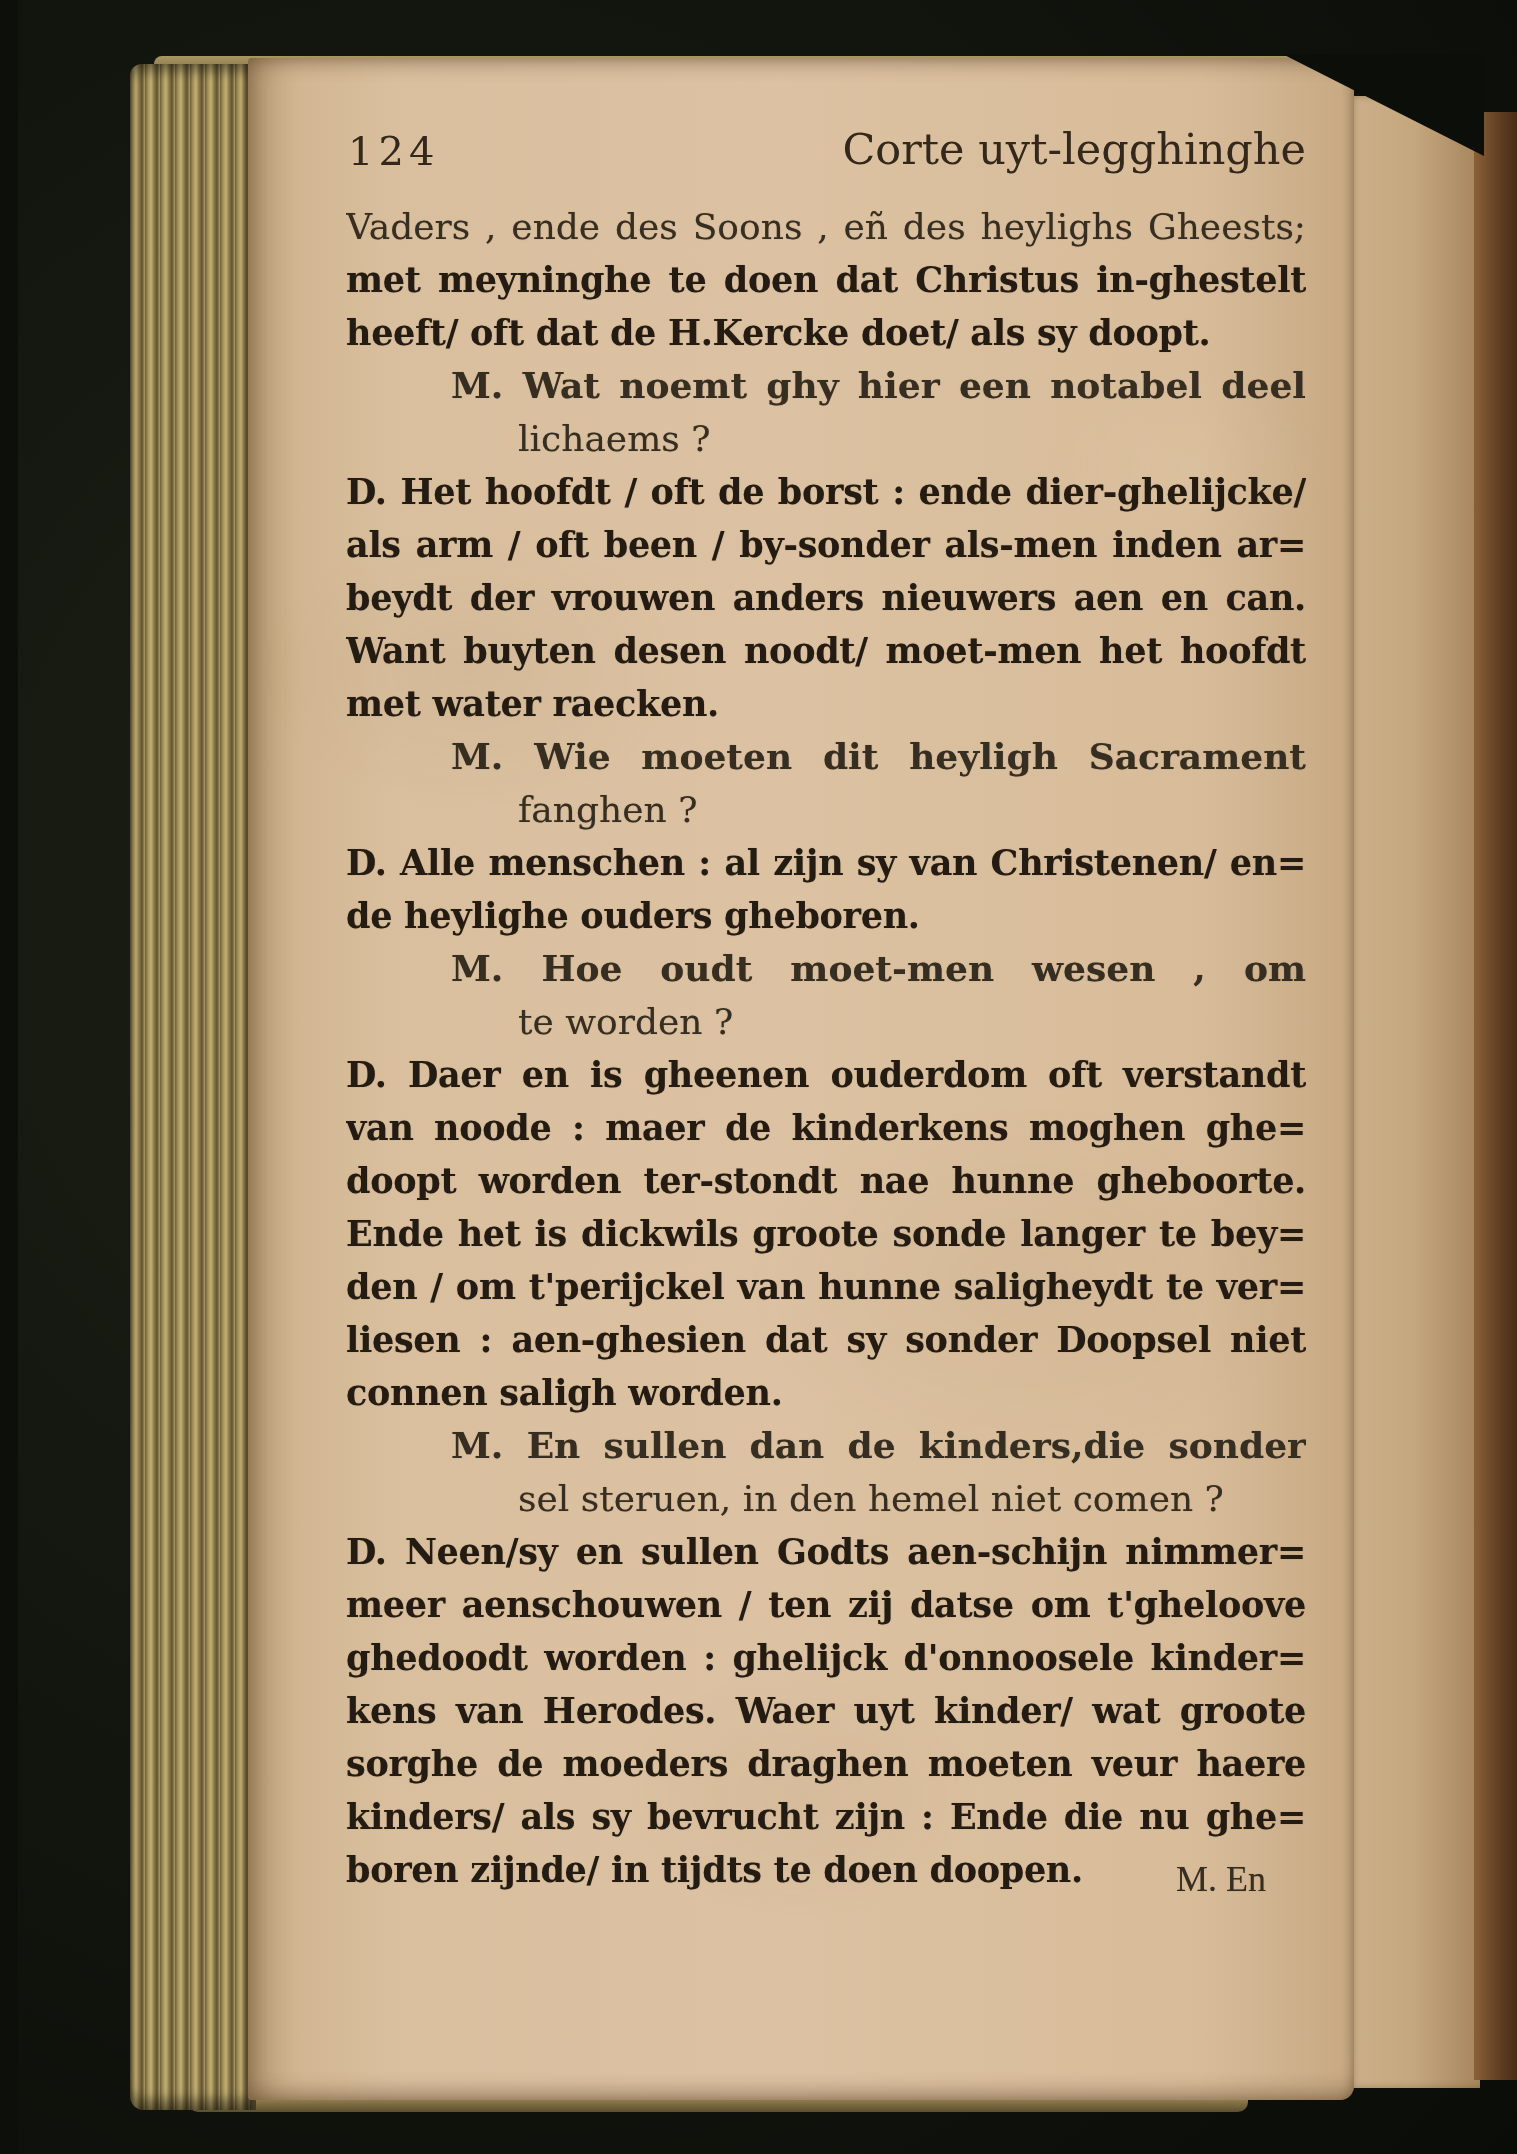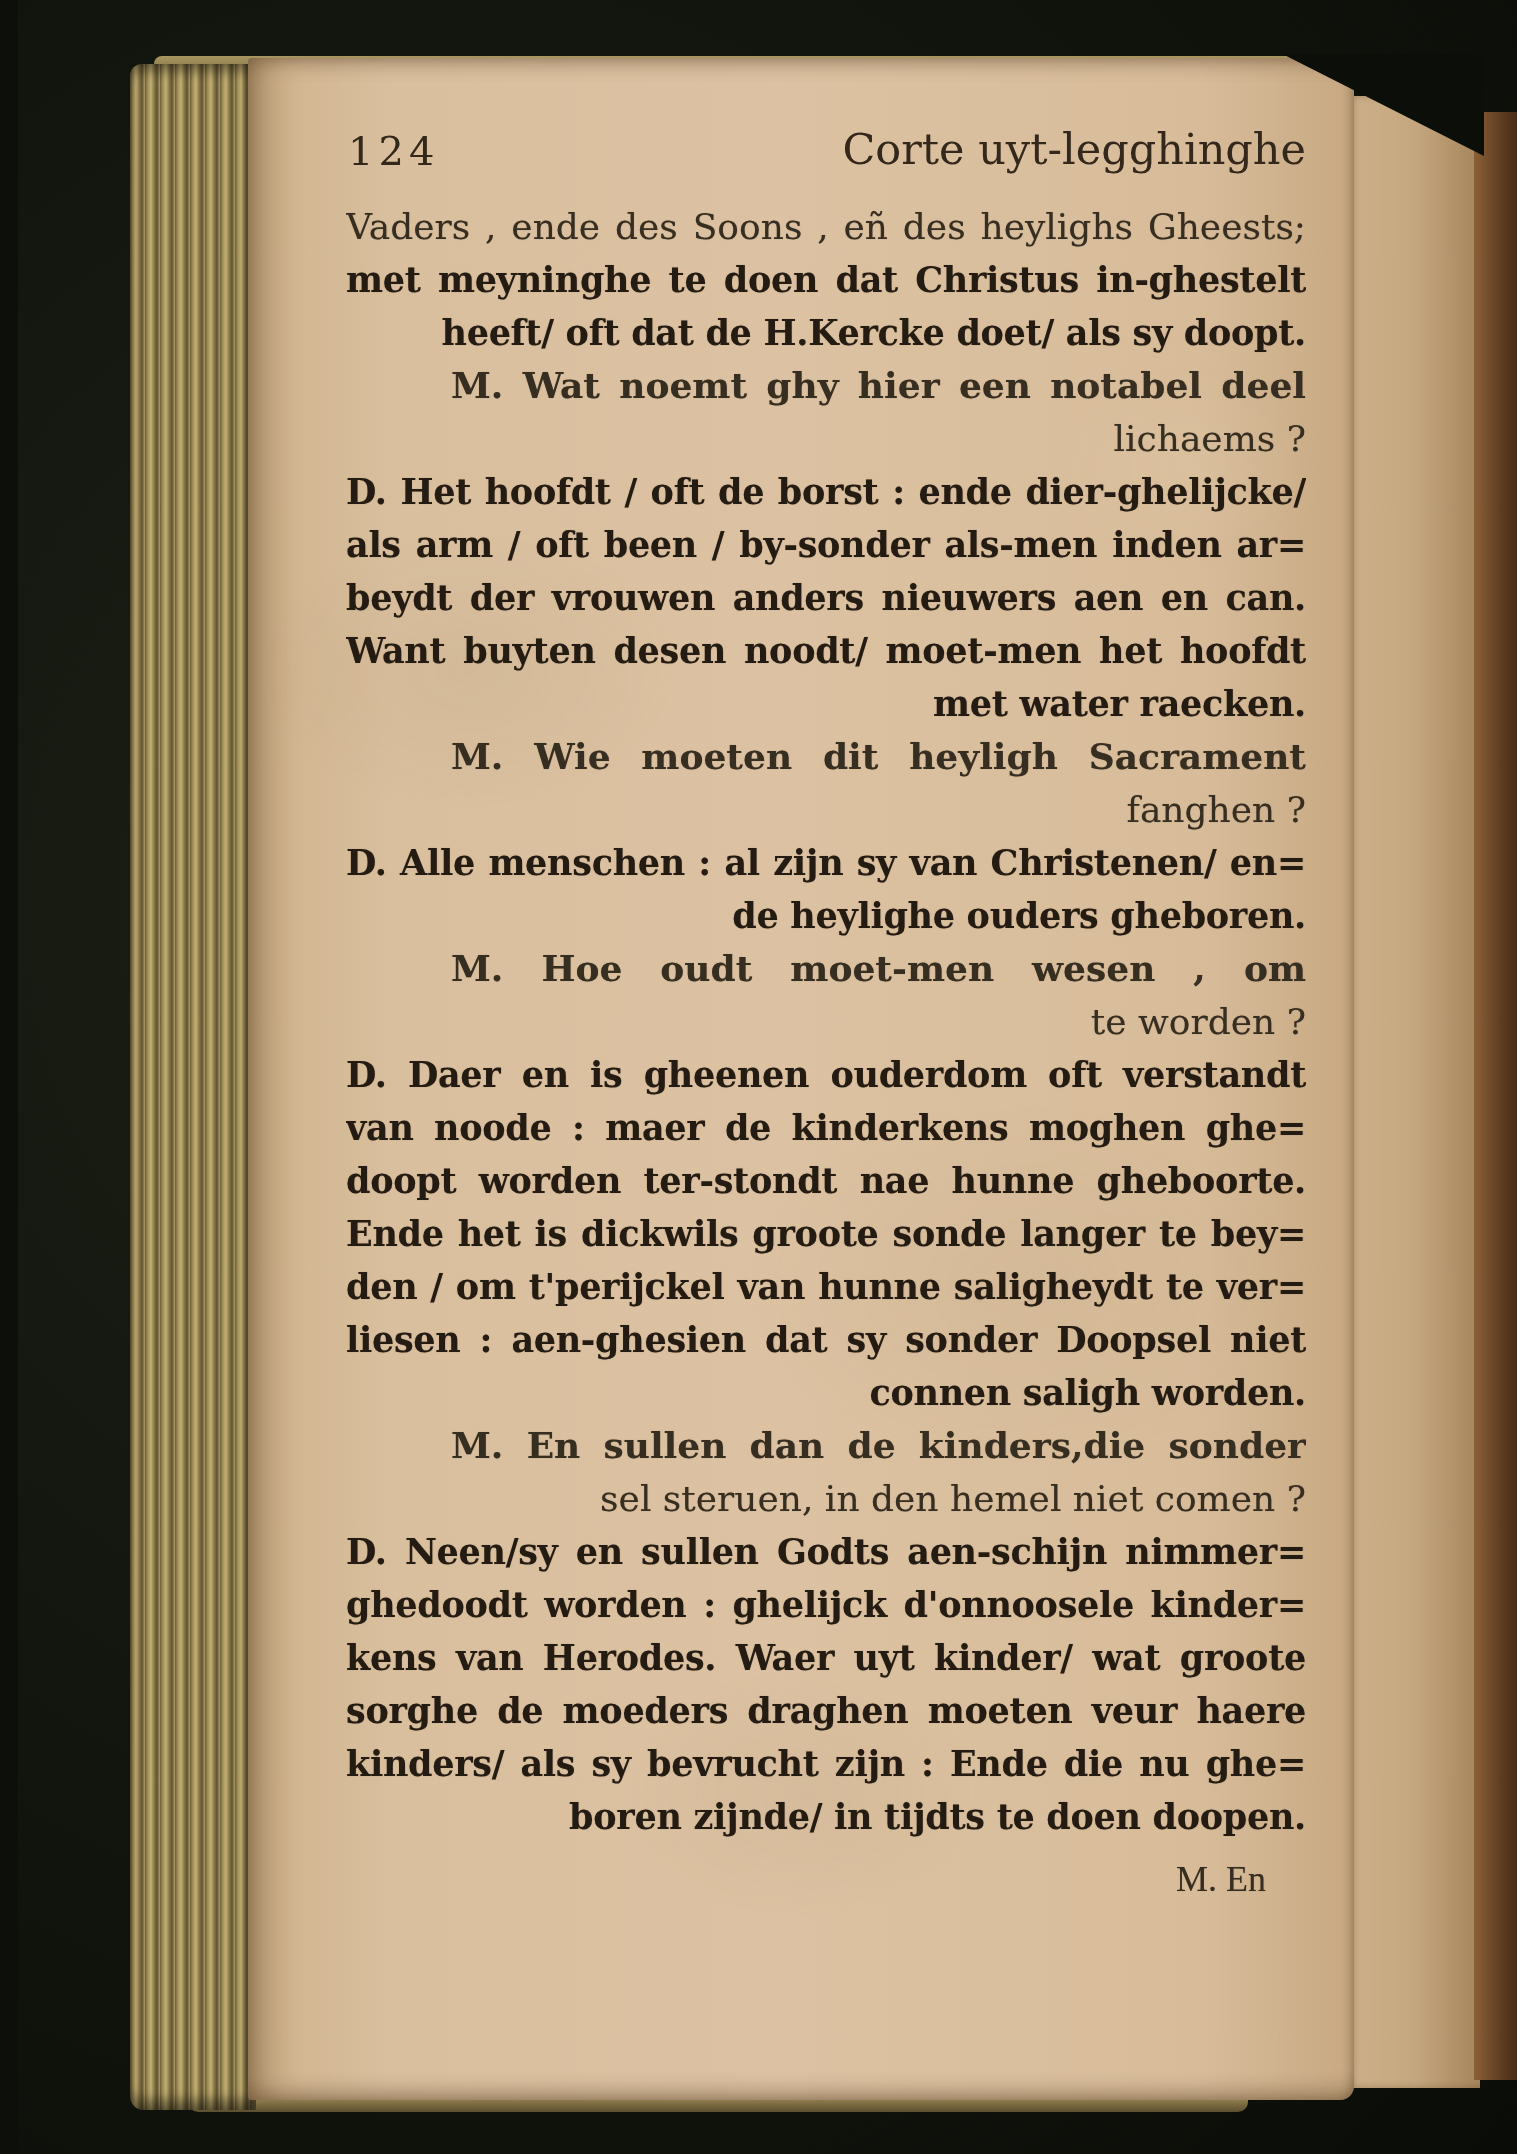--- a/index.html
+++ b/index.html
@@ -82,21 +82,20 @@
     position:absolute; left:0; right:0; top:0; text-align:right;
     font-size:43px; color:#33281b;
   }
   .textblock {
     position:absolute; left:98px; top:142px; width:960px;
     color:#2c241a;
   }
   .ln {
     height:53px; line-height:53px; overflow:hidden;
     text-shadow:0 0 1px rgba(50,35,20,.35);
-    text-align:right;
   }
   .rm { font-size:36px; color:#372e22; }
   .bl { font-size:35px; font-weight:700; letter-spacing:-0.3px; color:#241c12; }
   .j  { text-align:justify; text-align-last:justify; }
   .m1 { padding-left:105px;font-weight:bold; }
   .m2 { padding-left:172px; }
   .catchword {
     position:absolute; right:88px; top:1800px;
     font-size:36px; color:#372e22; text-shadow:0 0 1px rgba(50,35,20,.35);font-family:Liberation Serif, serif;
   }
@@ -148,20 +147,21 @@
       <div class="ln bl j">doopt worden ter-stondt nae hunne gheboorte.</div>
       <div class="ln bl j">Ende het is dickwils groote sonde langer te bey=</div>
       <div class="ln bl j">den / om t'perijckel van hunne saligheydt te ver=</div>
       <div class="ln bl j">liesen : aen-ghesien dat sy sonder Doopsel niet en</div>
       <div class="ln bl">connen saligh worden.</div>
 
       <div class="ln rm j m1">M. En sullen dan de kinders,die sonder Doop-</div>
       <div class="ln rm m2">sel steruen, in den hemel niet comen ?</div>
 
       <div class="ln bl j">D. Neen/sy en sullen Godts aen-schijn nimmer=</div>
+      <div class="ln bl j">meer aenschouwen / ten zij datse om t'gheloove</div>
       <div class="ln bl j">ghedoodt worden : ghelijck d'onnoosele kinder=</div>
       <div class="ln bl j">kens van Herodes. Waer uyt kinder/ wat groote</div>
       <div class="ln bl j">sorghe de moeders draghen moeten veur haere</div>
       <div class="ln bl j">kinders/ als sy bevrucht zijn : Ende die nu ghe=</div>
       <div class="ln bl">boren zijnde/ in tijdts te doen doopen.</div>
     </div>
 
     <div class="catchword">M. En</div>
   </div>
 

